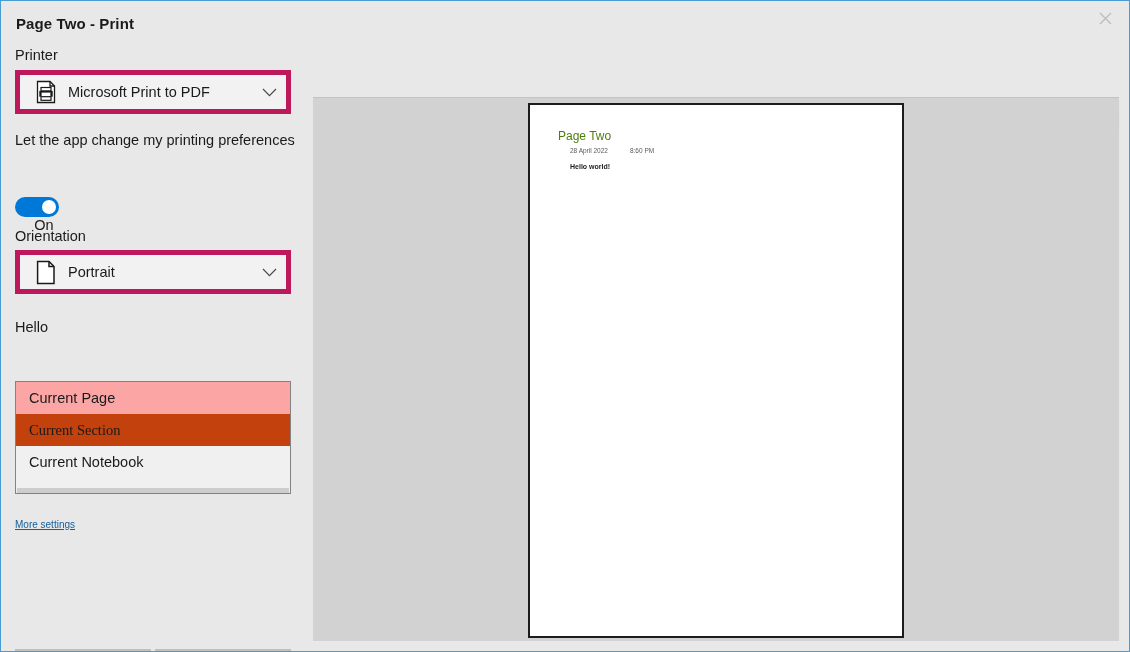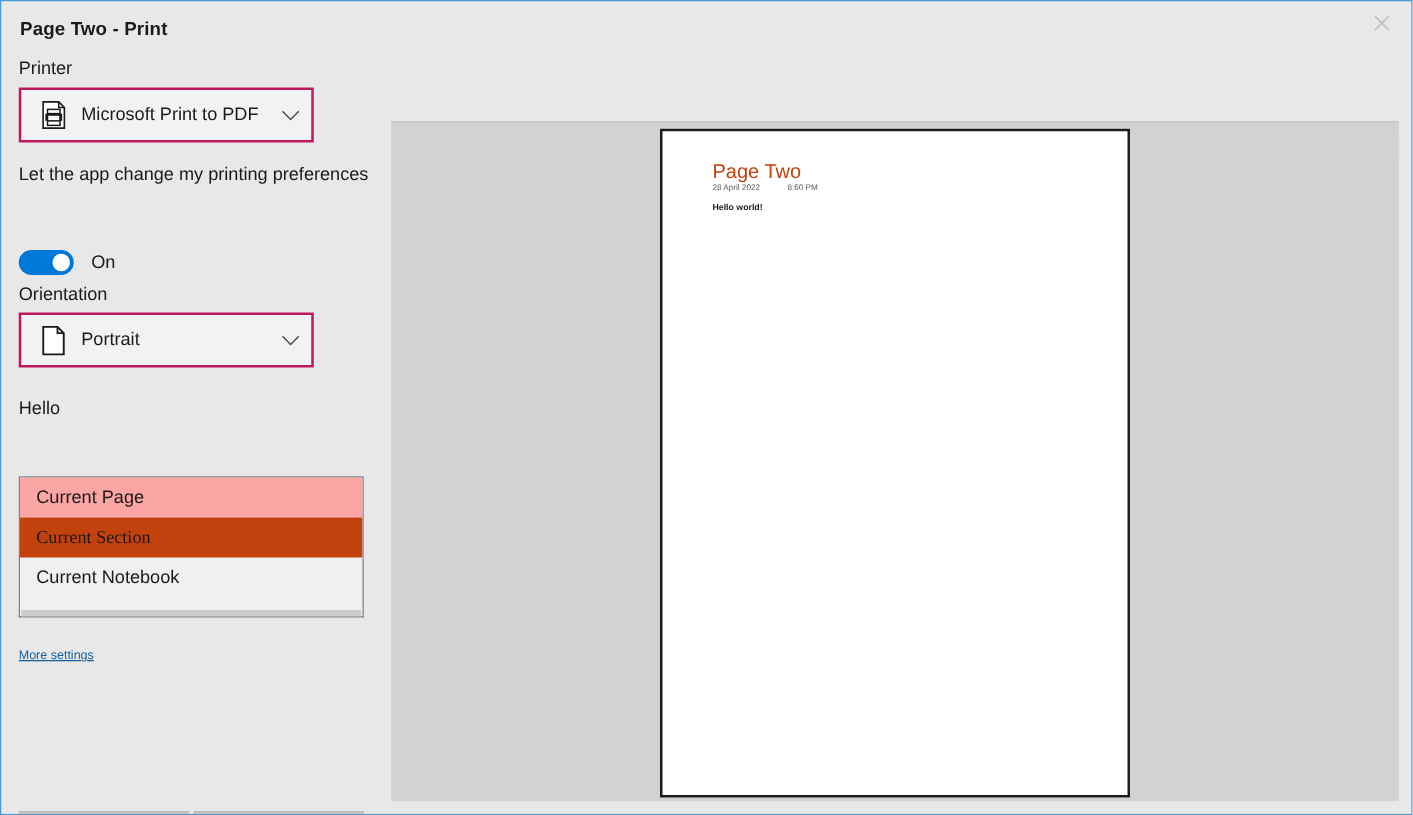--- a/index.html
+++ b/index.html
@@ -63,24 +63,24 @@
     position: absolute;
     font-size: 14.5px;
     color: #1a1a1a;
     white-space: nowrap;
   }
 
   
   .combo {
     position: absolute;
     left: 13px;
-    width: 236px;
+    width: 276px;
     height: 44px;
     background: #f2f2f2;
-    border: 2px solid #be185d;
+    border: 5px solid #be185d;
     display: flex;
     align-items: center;
     cursor: pointer;
   }
   .combo .combo-icon {
     width: 36px;
     margin-left: 8px;
     display: flex;
     align-items: center;
     justify-content: center;
@@ -102,20 +102,21 @@
     justify-content: center;
   }
 
   
   #toggle-row {
     position: absolute;
     left: 13px; top: 155px;
     height: 26px;
     display: flex;
     align-items: center;
+    flex-direction: column;
   }
   #toggle-switch {
     width: 44px; height: 20px;
     border-radius: 10px;
     background: #0078d7;
     position: relative;
     cursor: pointer;
     flex: 0 0 auto;
   }
   #toggle-knob {
@@ -249,23 +250,23 @@
   }
   #page-sheet {
     position: absolute;
     left: 215px; top: 5px;
     width: 376px; height: 535px;
     background: #ffffff;
     border: 2px solid #1c1c1c;
   }
   #doc-title {
     position: absolute;
-    left: 40px; top: 24px;
-    font-size: 16px;
-    color: #c2410c;
+    left: 28px; top: 24px;
+    font-size: 12px;
+    color: #4d7c0f;
     white-space: nowrap;
   }
   #doc-meta {
     position: absolute;
     left: 40px; top: 42px;
     font-size: 6.5px;
     color: #5a5a5a;
     white-space: nowrap;
   }
   #doc-meta .meta-time { margin-left: 22px; }

